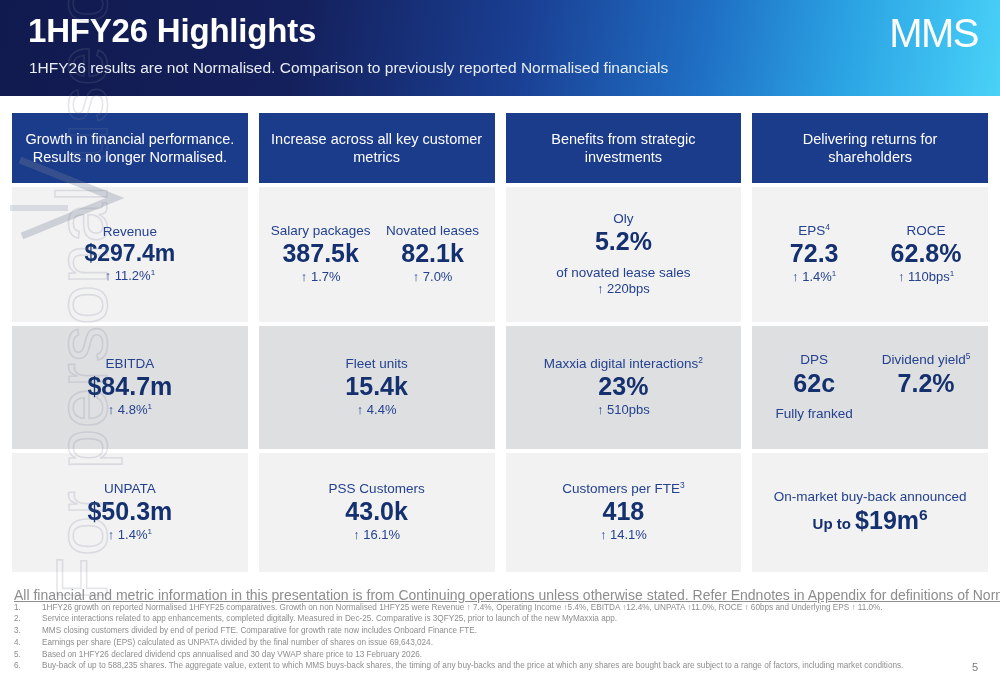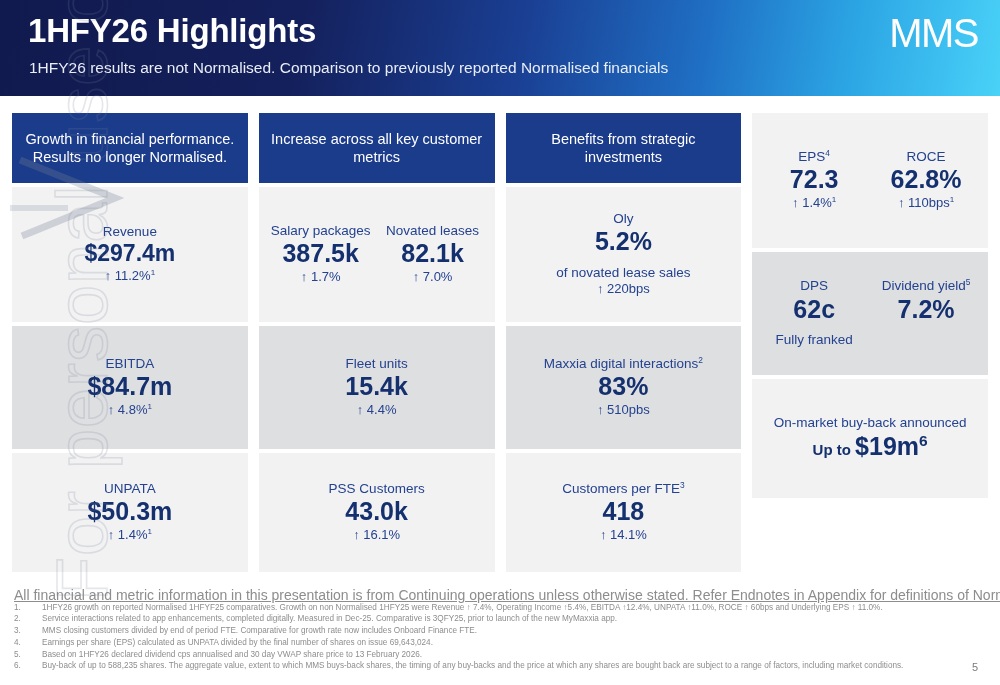--- a/index.html
+++ b/index.html
@@ -251,36 +251,37 @@
               <div class="m-value"><span>5.2%</span></div>
               <div class="m-sub wide"><span>of novated lease sales</span></div>
               <div class="m-sub">↑ 220bps</div>
             </div>
           </div>
         </div>
         <div class="card r2 alt">
           <div class="metric-row">
             <div class="metric">
               <div class="m-label"><span>Maxxia digital interactions</span><sup>2</sup></div>
-              <div class="m-value"><span>83%</span></div>
+              <div class="m-value"><span>23%</span></div>
               <div class="m-sub"><span>↑ 510pbs</span></div>
             </div>
           </div>
         </div>
         <div class="card r3">
           <div class="metric-row">
             <div class="metric">
               <div class="m-label"><span>Customers per FTE</span><sup>3</sup></div>
               <div class="m-value"><span>418</span></div>
               <div class="m-sub"><span>↑ 14.1%</span></div>
             </div>
           </div>
         </div>
       </div>
       <div class="column">
+        <div class="col-head">Delivering returns for shareholders</div>
         <div class="card r1">
           <div class="metric-row">
             <div class="metric half">
               <div class="m-label"><span>EPS</span><sup>4</sup></div>
               <div class="m-value"><span>72.3</span></div>
               <div class="m-sub"><span>↑ 1.4%</span><sup>1</sup></div>
             </div>
             <div class="metric half">
               <div class="m-label"><span>ROCE</span></div>
               <div class="m-value"><span>62.8%</span></div>

